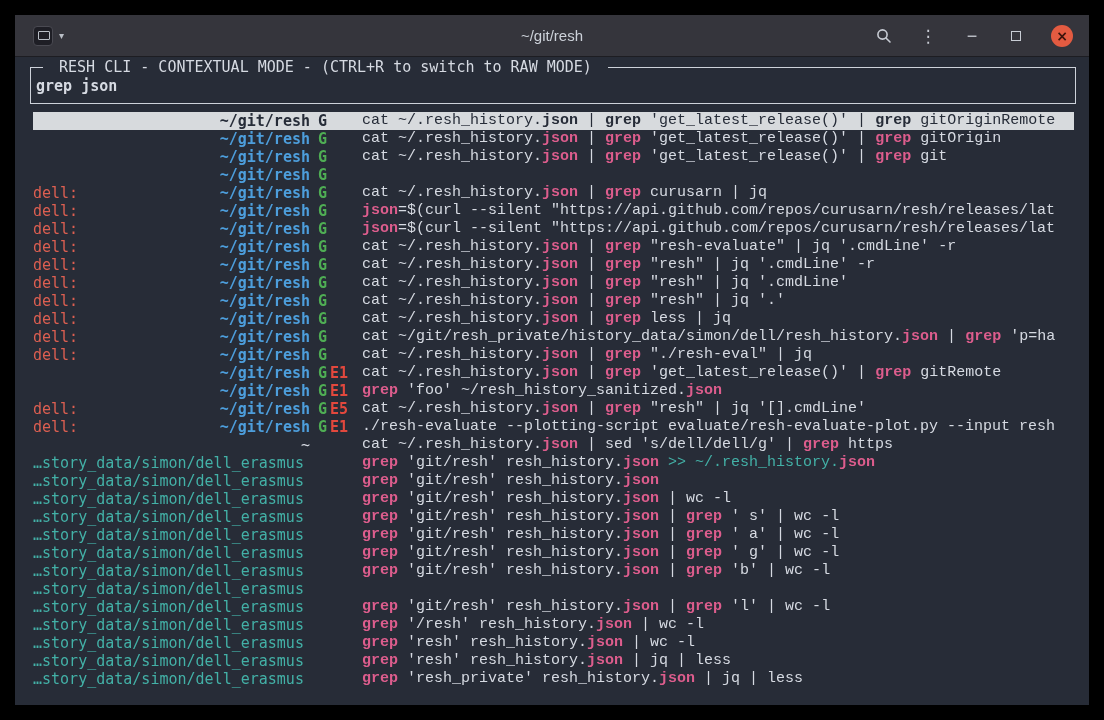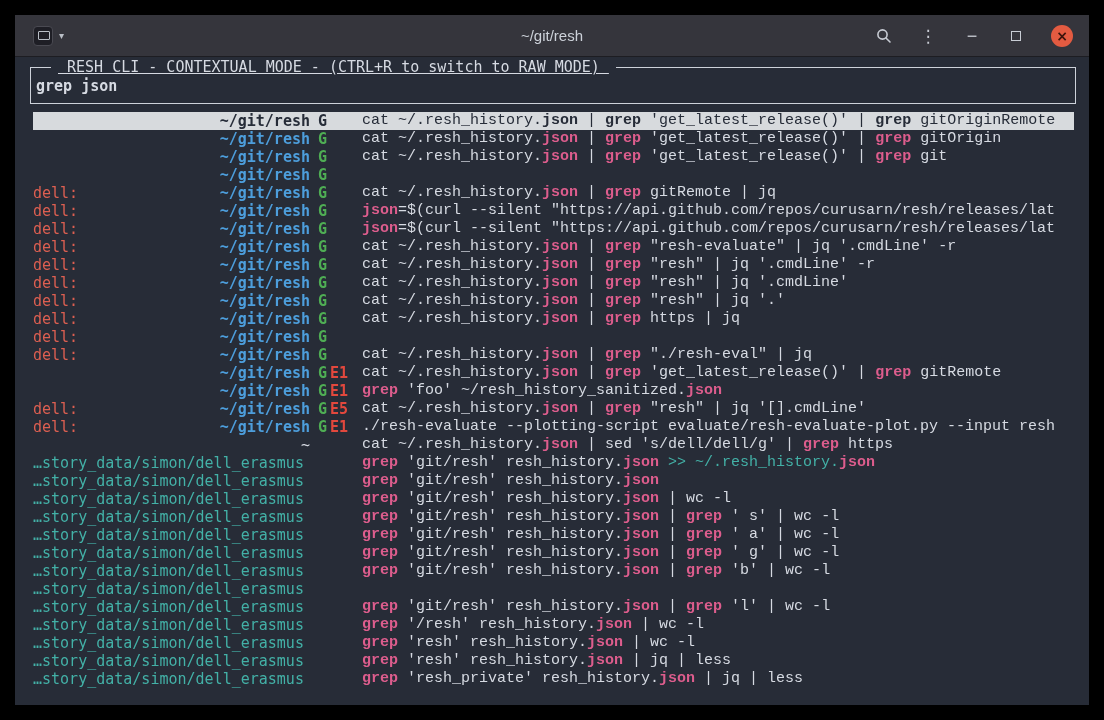--- a/index.html
+++ b/index.html
@@ -34,22 +34,22 @@
   .kebab{font-size:17px;font-family:"DejaVu Sans",sans-serif;}
   .minbtn{font-size:18px;}
   .maxbox{width:10px;height:10px;border:1px solid #c8ccd4;display:inline-block;}
   .close-btn{width:22px;height:22px;border-radius:50%;background:var(--close);
              color:#39130c;display:inline-flex;align-items:center;justify-content:center;
              font-size:14px;font-weight:bold;font-family:"DejaVu Sans",sans-serif;}
   
   .content{position:relative;font-size:15px;color:var(--text);}
   .search-box{border:1px solid var(--border);margin:10px 13px 0 15px;
               position:relative;padding:9px 8px 8px 5px;}
-  .legend{position:absolute;top:-10px;left:20px;background:var(--bg);
-          padding:0 7px;color:var(--text);white-space:pre;text-decoration:underline;}
+  .legend{position:absolute;top:-10px;left:12px;background:var(--bg);
+          padding:0 7px;color:var(--text);white-space:pre;}
   .query{height:18px;line-height:18px;white-space:pre;font-weight:bold;}
   .list{margin:8px 15px 0 18px;}
   .row{display:flex;height:18px;line-height:18px;white-space:pre;overflow:hidden;}
   .row.selected{background:var(--selbg);}
   .row.selected span{color:var(--seltext) !important;}
   .ctx{width:277px;flex:none;display:flex;justify-content:space-between;overflow:hidden;}
   .host{white-space:pre;}
   .flags{width:44px;flex:none;margin-left:8px;display:flex;}
   .flag{font-weight:bold;}
   .flag + .flag{margin-left:3px;}
@@ -93,29 +93,29 @@
   <div class="content">
     <div class="search-box">
       <span class="legend"> RESH CLI - CONTEXTUAL MODE - (CTRL+R to switch to RAW MODE) </span>
       <div class="query">grep json</div>
     </div>
     <div class="list">
         <div class="row selected"><span class="ctx"><span class="host c-red"></span><span class="dir c-blue">~/git/resh</span></span><span class="flags"><span class="flag c-green">G</span></span><span class="cmd"><span>cat ~/.resh_history.</span><span class="c-pink">json</span><span> | </span><span class="c-pink">grep</span><span> 'get_latest_release()' | </span><span class="c-pink">grep</span><span> gitOriginRemote</span></span></div>
         <div class="row"><span class="ctx"><span class="host c-red"></span><span class="dir c-blue">~/git/resh</span></span><span class="flags"><span class="flag c-green">G</span></span><span class="cmd"><span>cat ~/.resh_history.</span><span class="c-pink">json</span><span> | </span><span class="c-pink">grep</span><span> 'get_latest_release()' | </span><span class="c-pink">grep</span><span> gitOrigin</span></span></div>
         <div class="row"><span class="ctx"><span class="host c-red"></span><span class="dir c-blue">~/git/resh</span></span><span class="flags"><span class="flag c-green">G</span></span><span class="cmd"><span>cat ~/.resh_history.</span><span class="c-pink">json</span><span> | </span><span class="c-pink">grep</span><span> 'get_latest_release()' | </span><span class="c-pink">grep</span><span> git</span></span></div>
         <div class="row"><span class="ctx"><span class="host c-red"></span><span class="dir c-blue">~/git/resh</span></span><span class="flags"><span class="flag c-green">G</span></span></div>
-        <div class="row"><span class="ctx"><span class="host c-red">dell:</span><span class="dir c-blue">~/git/resh</span></span><span class="flags"><span class="flag c-green">G</span></span><span class="cmd"><span>cat ~/.resh_history.</span><span class="c-pink">json</span><span> | </span><span class="c-pink">grep</span><span> gitRemote | jq</span></span></div>
+        <div class="row"><span class="ctx"><span class="host c-red">dell:</span><span class="dir c-blue">~/git/resh</span></span><span class="flags"><span class="flag c-green">G</span></span><span class="cmd"><span>cat ~/.resh_history.</span><span class="c-pink">json</span><span> | </span><span class="c-pink">grep</span><span> curusarn | jq</span></span></div>
         <div class="row"><span class="ctx"><span class="host c-red">dell:</span><span class="dir c-blue">~/git/resh</span></span><span class="flags"><span class="flag c-green">G</span></span><span class="cmd"><span class="c-pink">json</span><span>=$(curl --silent "https://api.github.com/repos/curusarn/resh/releases/lat</span></span></div>
         <div class="row"><span class="ctx"><span class="host c-red">dell:</span><span class="dir c-blue">~/git/resh</span></span><span class="flags"><span class="flag c-green">G</span></span><span class="cmd"><span class="c-pink">json</span><span>=$(curl --silent "https://api.github.com/repos/curusarn/resh/releases/lat</span></span></div>
         <div class="row"><span class="ctx"><span class="host c-red">dell:</span><span class="dir c-blue">~/git/resh</span></span><span class="flags"><span class="flag c-green">G</span></span><span class="cmd"><span>cat ~/.resh_history.</span><span class="c-pink">json</span><span> | </span><span class="c-pink">grep</span><span> "resh-evaluate" | jq '.cmdLine' -r</span></span></div>
         <div class="row"><span class="ctx"><span class="host c-red">dell:</span><span class="dir c-blue">~/git/resh</span></span><span class="flags"><span class="flag c-green">G</span></span><span class="cmd"><span>cat ~/.resh_history.</span><span class="c-pink">json</span><span> | </span><span class="c-pink">grep</span><span> "resh" | jq '.cmdLine' -r</span></span></div>
         <div class="row"><span class="ctx"><span class="host c-red">dell:</span><span class="dir c-blue">~/git/resh</span></span><span class="flags"><span class="flag c-green">G</span></span><span class="cmd"><span>cat ~/.resh_history.</span><span class="c-pink">json</span><span> | </span><span class="c-pink">grep</span><span> "resh" | jq '.cmdLine'</span></span></div>
         <div class="row"><span class="ctx"><span class="host c-red">dell:</span><span class="dir c-blue">~/git/resh</span></span><span class="flags"><span class="flag c-green">G</span></span><span class="cmd"><span>cat ~/.resh_history.</span><span class="c-pink">json</span><span> | </span><span class="c-pink">grep</span><span> "resh" | jq '.'</span></span></div>
-        <div class="row"><span class="ctx"><span class="host c-red">dell:</span><span class="dir c-blue">~/git/resh</span></span><span class="flags"><span class="flag c-green">G</span></span><span class="cmd"><span>cat ~/.resh_history.</span><span class="c-pink">json</span><span> | </span><span class="c-pink">grep</span><span> https | jq</span></span></div>
-        <div class="row"><span class="ctx"><span class="host c-red">dell:</span><span class="dir c-blue">~/git/resh</span></span><span class="flags"><span class="flag c-green">G</span></span></div>
+        <div class="row"><span class="ctx"><span class="host c-red">dell:</span><span class="dir c-blue">~/git/resh</span></span><span class="flags"><span class="flag c-green">G</span></span><span class="cmd"><span>cat ~/.resh_history.</span><span class="c-pink">json</span><span> | </span><span class="c-pink">grep</span><span> less | jq</span></span></div>
+        <div class="row"><span class="ctx"><span class="host c-red">dell:</span><span class="dir c-blue">~/git/resh</span></span><span class="flags"><span class="flag c-green">G</span></span><span class="cmd"><span>cat ~/git/resh_private/history_data/simon/dell/resh_history.</span><span class="c-pink">json</span><span> | </span><span class="c-pink">grep</span><span> 'p=ha</span></span></div>
         <div class="row"><span class="ctx"><span class="host c-red">dell:</span><span class="dir c-blue">~/git/resh</span></span><span class="flags"><span class="flag c-green">G</span></span><span class="cmd"><span>cat ~/.resh_history.</span><span class="c-pink">json</span><span> | </span><span class="c-pink">grep</span><span> "./resh-eval" | jq</span></span></div>
         <div class="row"><span class="ctx"><span class="host c-red"></span><span class="dir c-blue">~/git/resh</span></span><span class="flags"><span class="flag c-green">G</span><span class="flag c-flagred">E1</span></span><span class="cmd"><span>cat ~/.resh_history.</span><span class="c-pink">json</span><span> | </span><span class="c-pink">grep</span><span> 'get_latest_release()' | </span><span class="c-pink">grep</span><span> gitRemote</span></span></div>
         <div class="row"><span class="ctx"><span class="host c-red"></span><span class="dir c-blue">~/git/resh</span></span><span class="flags"><span class="flag c-green">G</span><span class="flag c-flagred">E1</span></span><span class="cmd"><span class="c-pink">grep</span><span> 'foo' ~/resh_history_sanitized.</span><span class="c-pink">json</span></span></div>
         <div class="row"><span class="ctx"><span class="host c-red">dell:</span><span class="dir c-blue">~/git/resh</span></span><span class="flags"><span class="flag c-green">G</span><span class="flag c-flagred">E5</span></span><span class="cmd"><span>cat ~/.resh_history.</span><span class="c-pink">json</span><span> | </span><span class="c-pink">grep</span><span> "resh" | jq '[].cmdLine'</span></span></div>
         <div class="row"><span class="ctx"><span class="host c-red">dell:</span><span class="dir c-blue">~/git/resh</span></span><span class="flags"><span class="flag c-green">G</span><span class="flag c-flagred">E1</span></span><span class="cmd"><span>./resh-evaluate --plotting-script evaluate/resh-evaluate-plot.py --input resh</span></span></div>
         <div class="row"><span class="ctx"><span class="host c-red"></span><span class="dir c-text">~</span></span><span class="flags"></span><span class="cmd"><span>cat ~/.resh_history.</span><span class="c-pink">json</span><span> | sed 's/dell/dell/g' | </span><span class="c-pink">grep</span><span> https</span></span></div>
         <div class="row"><span class="ctx"><span class="host c-teal">…story_data/simon/dell_erasmus</span><span class="dir c-blue"></span></span><span class="flags"></span><span class="cmd"><span class="c-pink">grep</span><span> 'git/resh' resh_history.</span><span class="c-pink">json</span><span class="c-teal"> &gt;&gt; ~/.resh_history.</span><span class="c-pink">json</span></span></div>
         <div class="row"><span class="ctx"><span class="host c-teal">…story_data/simon/dell_erasmus</span><span class="dir c-blue"></span></span><span class="flags"></span><span class="cmd"><span class="c-pink">grep</span><span> 'git/resh' resh_history.</span><span class="c-pink">json</span></span></div>
         <div class="row"><span class="ctx"><span class="host c-teal">…story_data/simon/dell_erasmus</span><span class="dir c-blue"></span></span><span class="flags"></span><span class="cmd"><span class="c-pink">grep</span><span> 'git/resh' resh_history.</span><span class="c-pink">json</span><span> | wc -l</span></span></div>
         <div class="row"><span class="ctx"><span class="host c-teal">…story_data/simon/dell_erasmus</span><span class="dir c-blue"></span></span><span class="flags"></span><span class="cmd"><span class="c-pink">grep</span><span> 'git/resh' resh_history.</span><span class="c-pink">json</span><span> | </span><span class="c-pink">grep</span><span> ' s' | wc -l</span></span></div>

